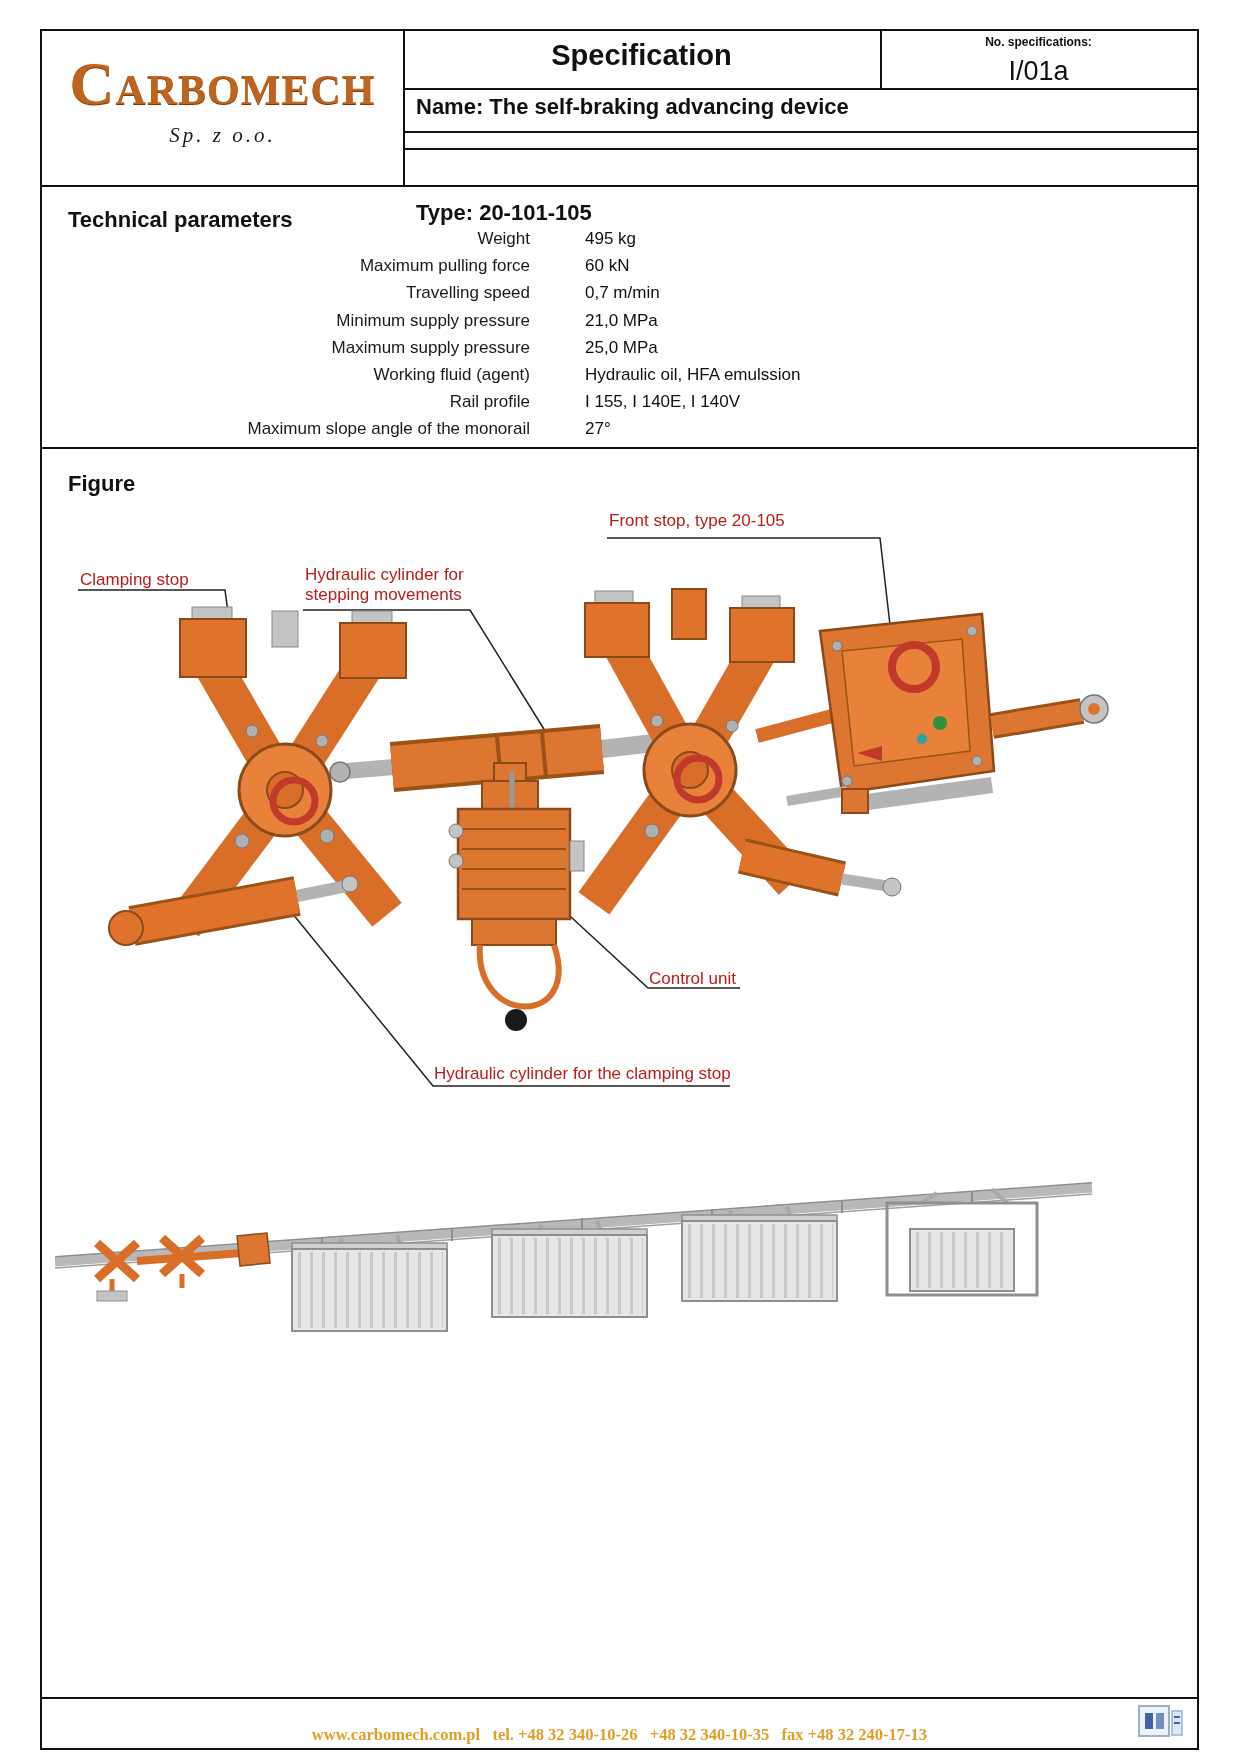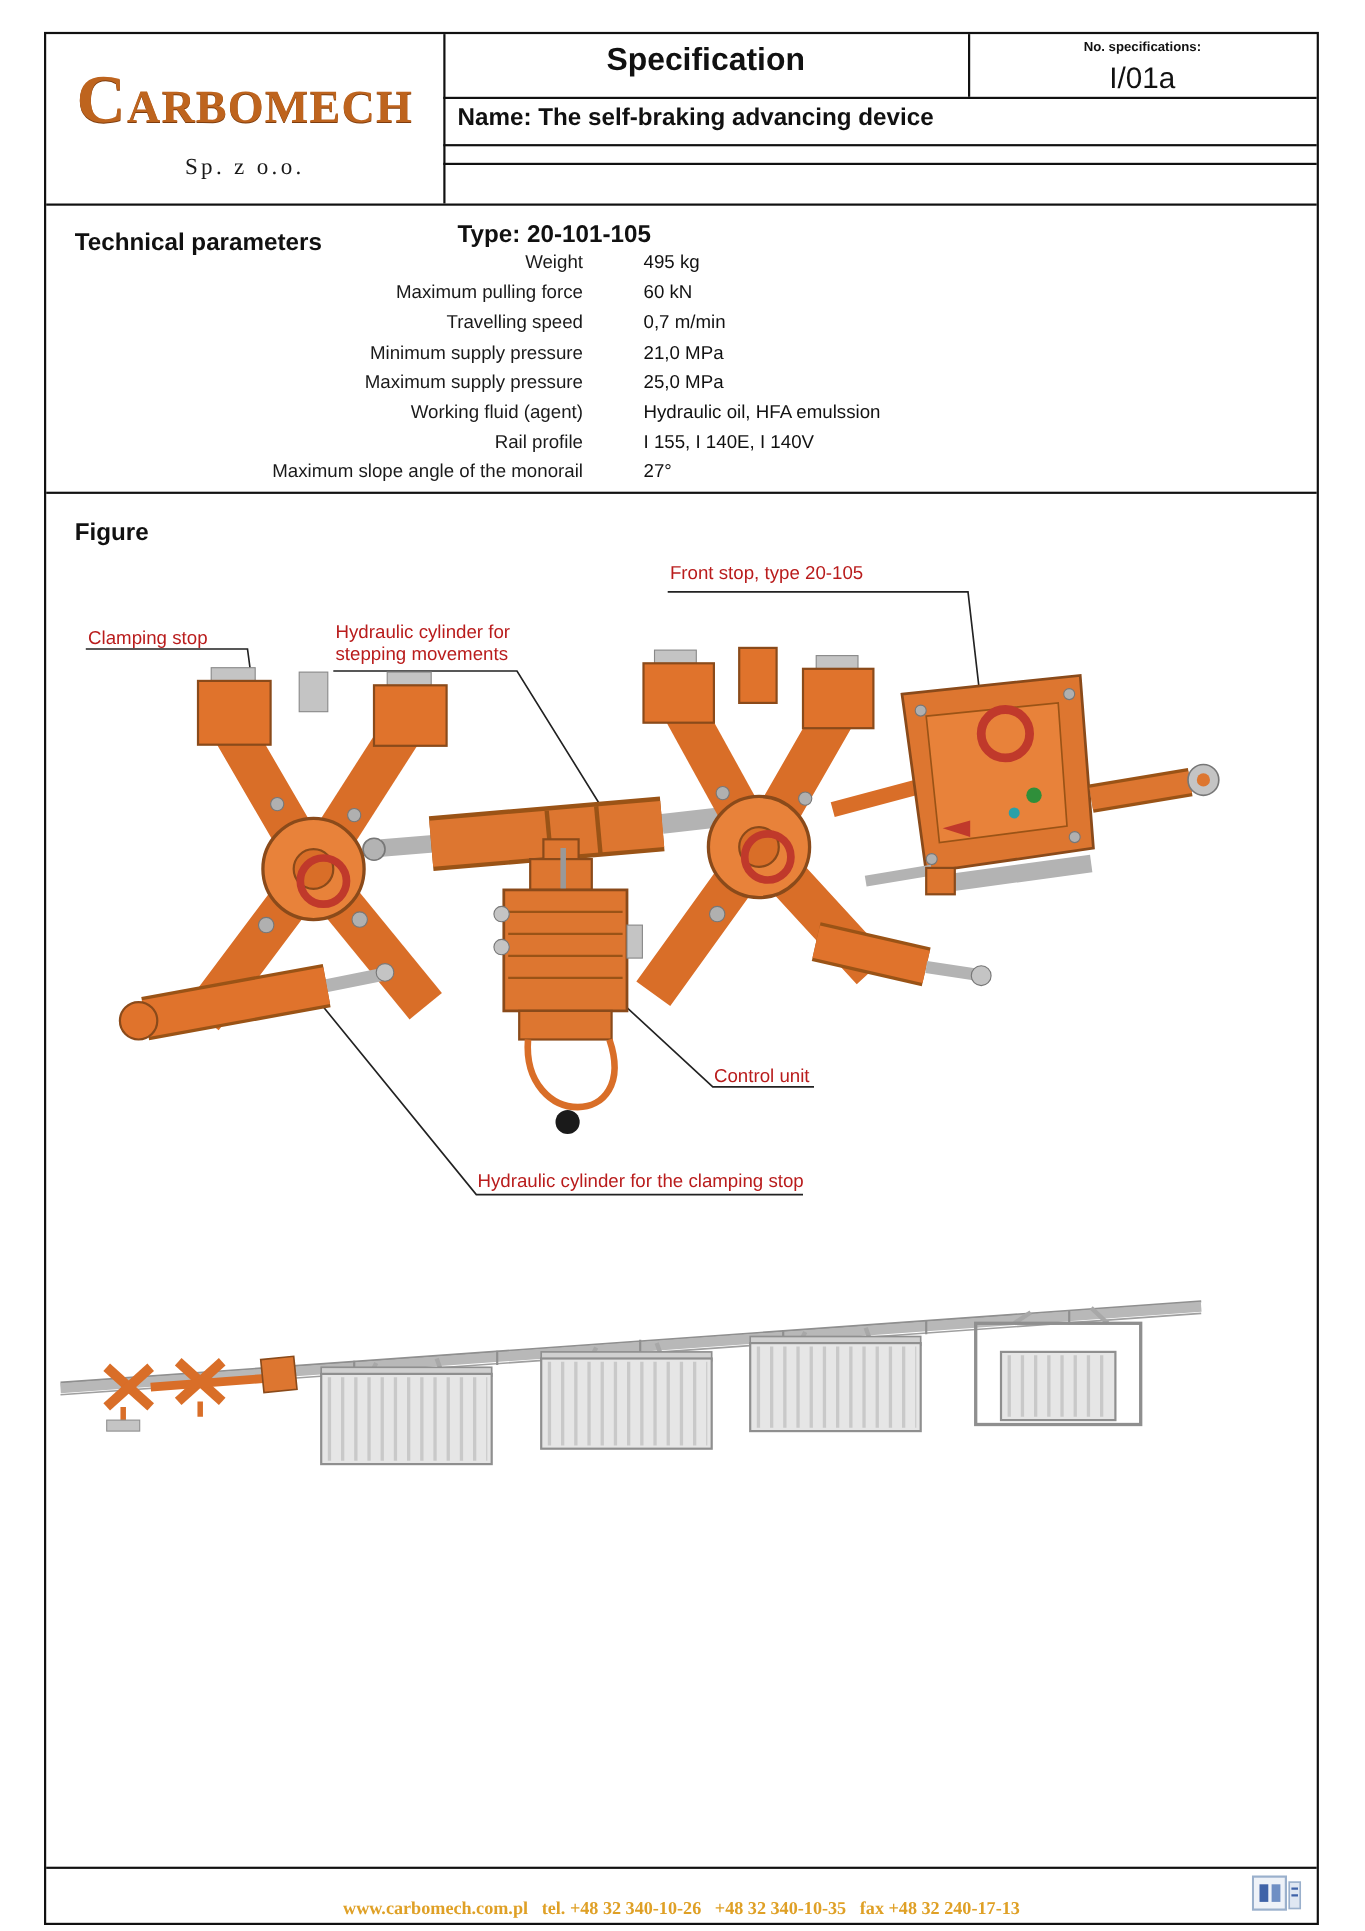--- a/index.html
+++ b/index.html
@@ -8,25 +8,25 @@
   .frame{position:absolute;left:40px;top:29px;width:1155px;height:1717px;border:2px solid #111;}
   .abs{position:absolute;}
   .hline{position:absolute;height:2px;background:#111;}
   .vline{position:absolute;width:2px;background:#111;}
   .spec-title{left:361px;top:8px;width:477px;text-align:center;font-size:29px;font-weight:bold;}
   .no-label{left:840px;top:4px;width:313px;text-align:center;font-size:12px;font-weight:bold;}
   .no-value{left:840px;top:25px;width:313px;text-align:center;font-size:27px;}
   .name-line{left:374px;top:63px;font-size:22px;font-weight:bold;}
   .type-line{left:374px;top:121px;font-size:22px;font-weight:bold;margin-top:48px;}
   .logo{left:0;top:30px;width:361px;text-align:center;font-family:"Liberation Serif",serif;}
-  .logo-main{color:#BE641E;font-weight:bold;letter-spacing:1px;line-height:60px;
+  .logo-main{color:#BE641E;font-weight:bold;letter-spacing:1px;line-height:44px;
              text-shadow:0 1px 0 #7d3c0e;}
   .logo-c{font-size:62px;}
   .logo-rest{font-size:42px;}
-  .logo-sub{font-size:21px;letter-spacing:3px;color:#1a1a1a;margin-top:2px;}
+  .logo-sub{font-size:21px;letter-spacing:3px;color:#1a1a1a;margin-top:2px;font-style:italic;}
   .sec-title{left:26px;font-size:22px;font-weight:bold;margin-top:16px;}
   .params{left:0;top:198px;width:100%;}
   .param-row{display:flex;height:27.2px;align-items:flex-start;font-size:17px;}
   .param-label{width:488px;text-align:right;color:#1a1a1a;}
   .param-value{margin-left:55px;}
   .fig-label{position:absolute;font-size:17px;color:#b91c1c;white-space:pre-line;line-height:20px;}
   .footer-line{left:0;width:100%;text-align:center;font-family:"Liberation Serif",serif;
                font-weight:bold;font-size:16.5px;color:#DFA026;white-space:pre-wrap;}
 </style>
 </head>

